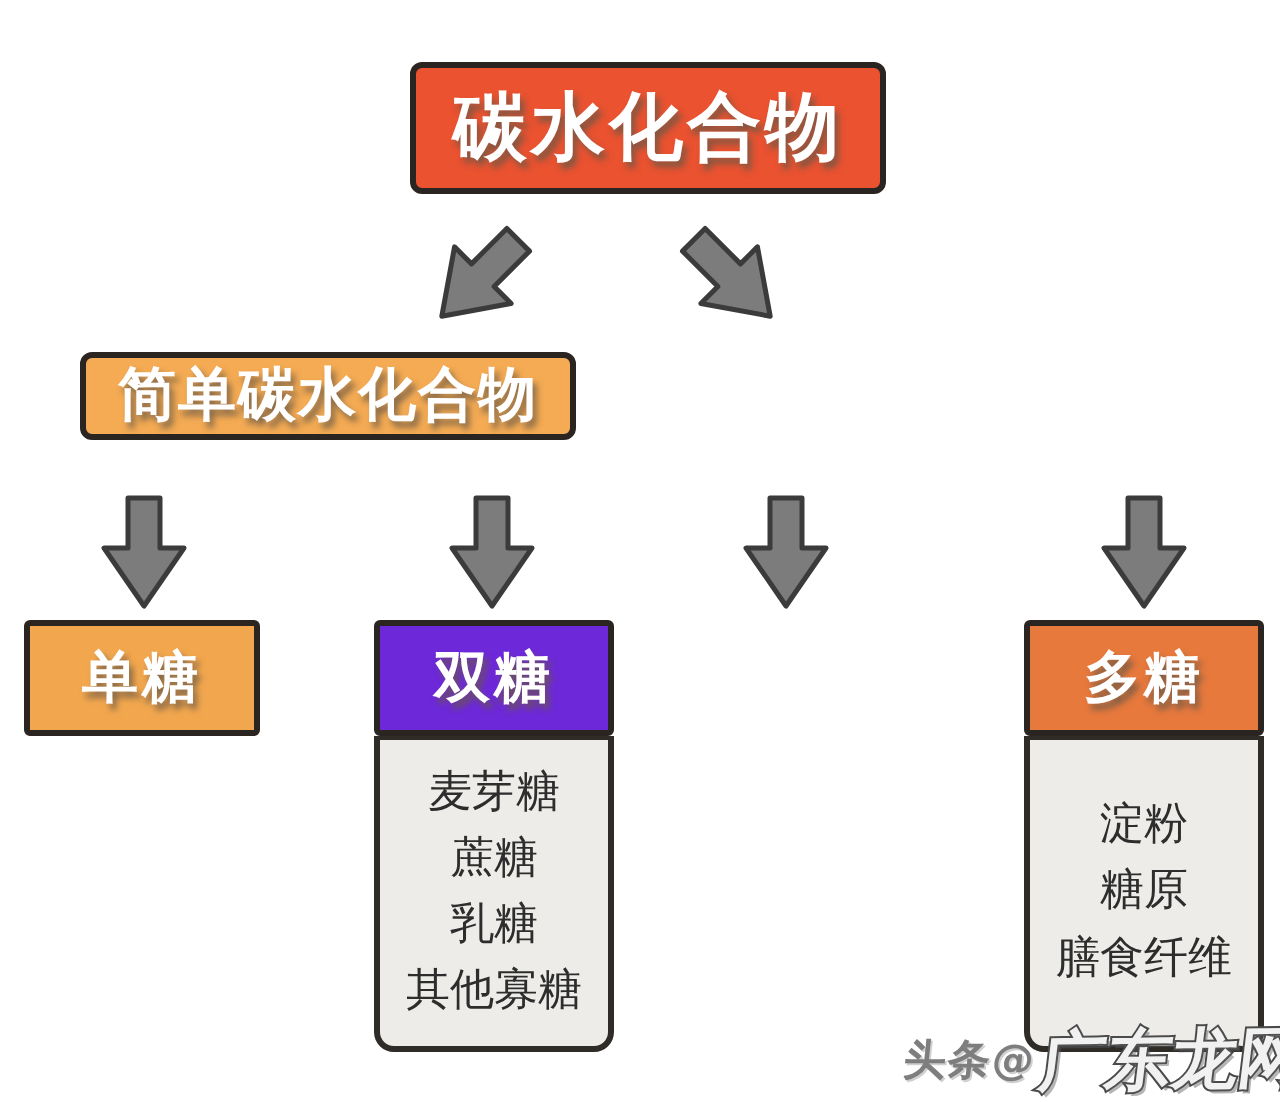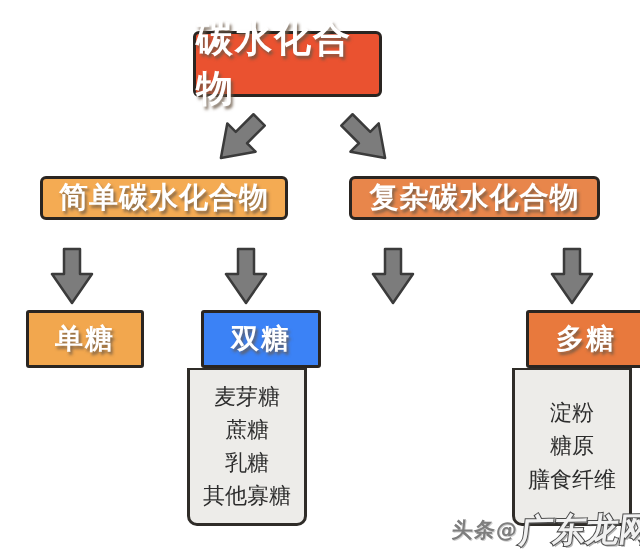--- a/index.html
+++ b/index.html
@@ -6,36 +6,35 @@
   .canvas {
     position:relative; width:640px; height:551px; background:#ffffff;
     font-family:"DejaVu Sans","Liberation Sans",sans-serif; overflow:hidden;
   }
   .nodebox {
     position:absolute; box-sizing:border-box; border:3px solid #2a2521;
     display:flex; align-items:center; justify-content:center;
     color:#ffffff; font-weight:bold;
     text-shadow:2px 3px 3px rgba(105,88,70,0.8);
   }
-  .title-box { left:193px; top:31px; width:189px; height:66px; border-radius:6px; font-size:37px; letter-spacing:2px; }
+  .title-box { left:205px; top:31px; width:238px; height:66px; border-radius:6px; font-size:37px; letter-spacing:2px; }
   .lvl2 { top:176px; height:44px; border-radius:6px; font-size:29px; letter-spacing:1px; }
   .lvl2-simple  { left:40px;  width:248px; }
   .lvl2-complex { left:349px; width:251px; }
 
   .col { position:absolute; top:310px; }
   .col-c1 { left:12px;  width:118px; }
   .col-c2 { left:187px; width:120px; }
   .col-c3 { left:336px; width:120px; }
   .col-c4 { left:512px; width:120px; }
   .col-header {
     box-sizing:border-box; width:100%; height:58px; border:3px solid #2a2521; border-radius:3px;
     display:flex; align-items:center; justify-content:center;
     font-size:28px; font-weight:bold; color:#ffffff; letter-spacing:2px;
     text-shadow:2px 3px 3px rgba(105,88,70,0.8);
-    margin-left:14px;
   }
   .col-body {
     box-sizing:border-box; width:100%; height:158px; border:3px solid #2f2c28; border-top-width:2px;
     border-radius:0 0 10px 10px; background:#edece9;
     display:flex; flex-direction:column; align-items:center; justify-content:center; gap:9px;
     font-size:22px; color:#2d2d2d;
   }
   .item { line-height:1.1; white-space:nowrap; }
 
   .arrow { position:absolute; width:44px; height:58px; }
@@ -72,21 +71,20 @@
       <polygon points="14,2 30,2 30,27 42,27 22,56 2,27 14,27" fill="#7c7c7c" stroke="#3b3b3b" stroke-width="2.5" stroke-linejoin="round"></polygon>
     </svg>
   </div>
   <div class="arrow arrow-diag-r" style="left:344px; top:110px;">
     <svg viewBox="0 0 44 58" aria-hidden="true">
       <polygon points="14,2 30,2 30,27 42,27 22,56 2,27 14,27" fill="#7c7c7c" stroke="#3b3b3b" stroke-width="2.5" stroke-linejoin="round"></polygon>
     </svg>
   </div>
 
   <div class="nodebox lvl2 lvl2-simple" style="background-color: rgb(244, 171, 83);">简单碳水化合物</div>
-  <div class="nodebox lvl2 lvl2-complex" style="background-color: rgb(232, 134, 75);">复杂碳水化合物</div>
 
   <div class="arrow" style="left:50px; top:247px;">
     <svg viewBox="0 0 44 58">
         <polygon points="14,2 30,2 30,27 42,27 22,56 2,27 14,27" fill="#7c7c7c" stroke="#3b3b3b" stroke-width="2.5" stroke-linejoin="round"></polygon>
       </svg>
   </div>
   <div class="arrow" style="left:224px; top:247px;">
     <svg viewBox="0 0 44 58">
         <polygon points="14,2 30,2 30,27 42,27 22,56 2,27 14,27" fill="#7c7c7c" stroke="#3b3b3b" stroke-width="2.5" stroke-linejoin="round"></polygon>
       </svg>
@@ -100,21 +98,21 @@
     <svg viewBox="0 0 44 58">
         <polygon points="14,2 30,2 30,27 42,27 22,56 2,27 14,27" fill="#7c7c7c" stroke="#3b3b3b" stroke-width="2.5" stroke-linejoin="round"></polygon>
       </svg>
   </div>
 
   <div class="col col-c1">
     <div class="col-header" style="background-color: rgb(242, 167, 78);">单糖</div>
   </div>
 
   <div class="col col-c2">
-    <div class="col-header" style="background-color: #3b82f6;">双糖</div>
+    <div class="col-header" style="background-color: #6d28d9;">双糖</div>
     <div class="col-body">
       <div class="item">麦芽糖</div>
       <div class="item">蔗糖</div>
       <div class="item">乳糖</div>
       <div class="item">其他寡糖</div>
     </div>
   </div>
 
   <div class="col col-c3">
   </div>

